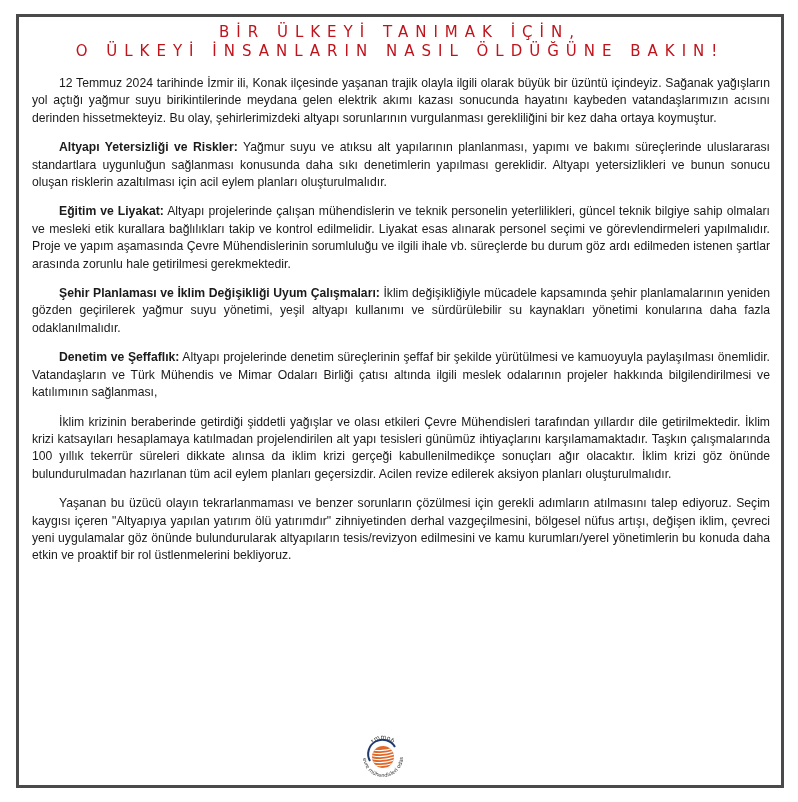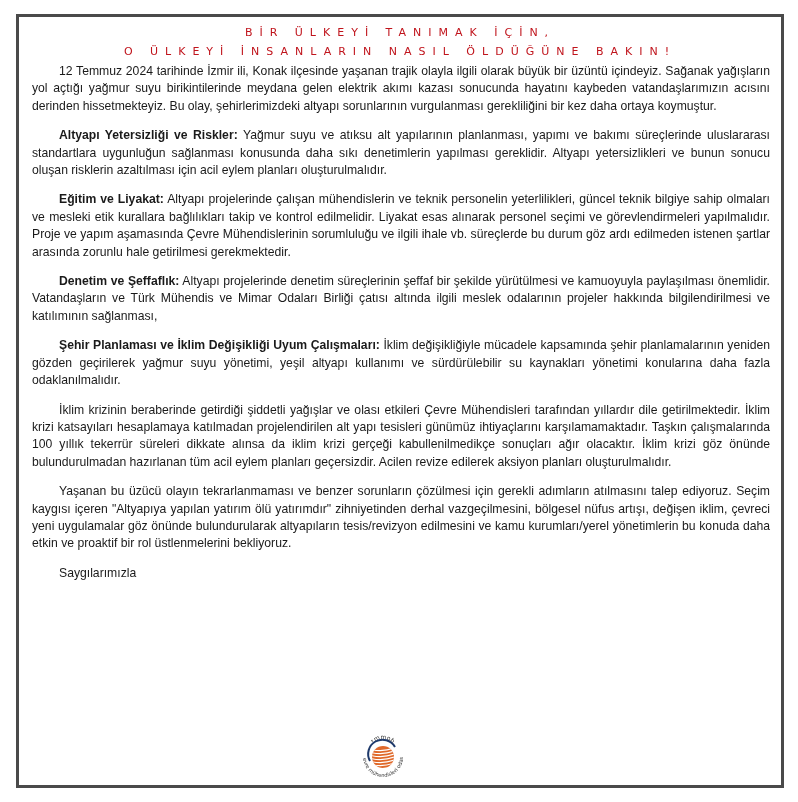--- a/index.html
+++ b/index.html
@@ -9,30 +9,30 @@
       left: 16px; top: 14px;
       width: 762px; height: 768px;
       border: 3px solid #4a4a4a;
       box-sizing: content-box;
       background: #fff;
     }
     .title {
       text-align: center;
       color: #c0141c;
       font-family: "DejaVu Sans", sans-serif;
-      font-size: 11px;
+      font-size: 15px;
       letter-spacing: 7px;
       line-height: 19px;
       margin-top: 6px;
       font-weight: normal;
     }
     .title div { white-space: nowrap; }
     .body {
       position: absolute;
-      left: 13px; top: 46px;
+      left: 13px; top: 58px;
       width: 738px;
       font-family: "Liberation Sans", sans-serif;
       font-size: 12.2px;
       line-height: 17.4px;
       color: #1a1a1a;
       text-align: justify;
     }
     .body p { margin: 0; }
     .ind { text-indent: 27px; }
     .sp { margin-top: 12px !important; }
@@ -49,25 +49,24 @@
 <div class="frame">
   <div class="title">
     <div>BİR ÜLKEYİ TANIMAK İÇİN,</div>
     <div>O ÜLKEYİ İNSANLARIN NASIL ÖLDÜĞÜNE BAKIN!</div>
   </div>
 
   <div class="body">
     <p class="ind">12 Temmuz 2024 tarihinde İzmir ili, Konak ilçesinde yaşanan trajik olayla ilgili olarak büyük bir üzüntü içindeyiz. Sağanak yağışların yol açtığı yağmur suyu birikintilerinde meydana gelen elektrik akımı kazası sonucunda hayatını kaybeden vatandaşlarımızın acısını derinden hissetmekteyiz. Bu olay, şehirlerimizdeki altyapı sorunlarının vurgulanması gerekliliğini bir kez daha ortaya koymuştur.</p>
     <p class="ind sp"><b>Altyapı Yetersizliği ve Riskler:</b><span> Yağmur suyu ve atıksu alt yapılarının planlanması, yapımı ve bakımı süreçlerinde uluslararası standartlara uygunluğun sağlanması konusunda daha sıkı denetimlerin yapılması gereklidir. Altyapı yetersizlikleri ve bunun sonucu oluşan risklerin azaltılması için acil eylem planları oluşturulmalıdır.</span></p>
     <p class="ind sp"><b>Eğitim ve Liyakat:</b><span> Altyapı projelerinde çalışan mühendislerin ve teknik personelin yeterlilikleri, güncel teknik bilgiye sahip olmaları ve mesleki etik kurallara bağlılıkları takip ve kontrol edilmelidir.  Liyakat esas alınarak personel seçimi ve görevlendirmeleri yapılmalıdır. Proje ve yapım aşamasında Çevre Mühendislerinin sorumluluğu ve ilgili ihale vb. süreçlerde bu durum göz ardı edilmeden istenen şartlar arasında zorunlu hale getirilmesi gerekmektedir.</span></p>
+    <p class="ind sp"><b>Şehir Planlaması ve İklim Değişikliği Uyum Çalışmaları:</b><span> İklim değişikliğiyle mücadele kapsamında şehir planlamalarının yeniden gözden geçirilerek yağmur suyu yönetimi, yeşil altyapı kullanımı ve sürdürülebilir su kaynakları yönetimi konularına daha fazla odaklanılmalıdır.</span></p>
     <p class="ind sp"><b>Denetim ve Şeffaflık:</b><span> Altyapı projelerinde denetim süreçlerinin şeffaf bir şekilde yürütülmesi ve kamuoyuyla paylaşılması önemlidir. Vatandaşların ve Türk Mühendis ve Mimar Odaları Birliği çatısı altında ilgili meslek odalarının projeler hakkında bilgilendirilmesi ve katılımının sağlanması,</span></p>
-    <p class="ind sp"><b>Şehir Planlaması ve İklim Değişikliği Uyum Çalışmaları:</b><span> İklim değişikliğiyle mücadele kapsamında şehir planlamalarının yeniden gözden geçirilerek yağmur suyu yönetimi, yeşil altyapı kullanımı ve sürdürülebilir su kaynakları yönetimi konularına daha fazla odaklanılmalıdır.</span></p>
     <p class="ind sp">İklim krizinin beraberinde getirdiği şiddetli yağışlar ve olası etkileri Çevre Mühendisleri tarafından yıllardır dile getirilmektedir. İklim krizi katsayıları hesaplamaya katılmadan projelendirilen alt yapı tesisleri günümüz ihtiyaçlarını karşılamamaktadır. Taşkın çalışmalarında 100 yıllık tekerrür süreleri dikkate alınsa da iklim krizi gerçeği kabullenilmedikçe sonuçları ağır olacaktır. İklim krizi göz önünde bulundurulmadan hazırlanan tüm acil eylem planları geçersizdir. Acilen revize edilerek aksiyon planları oluşturulmalıdır.</p>
     <p class="ind sp">Yaşanan bu üzücü olayın tekrarlanmaması ve benzer sorunların çözülmesi için gerekli adımların atılmasını talep ediyoruz. Seçim kaygısı içeren "Altyapıya yapılan yatırım ölü yatırımdır" zihniyetinden derhal vazgeçilmesini, bölgesel nüfus artışı, değişen iklim, çevreci yeni uygulamalar göz önünde bulundurularak altyapıların tesis/revizyon edilmesini ve kamu kurumları/yerel yönetimlerin bu konuda daha etkin ve proaktif bir rol üstlenmelerini bekliyoruz.</p>
-    <p class="ind sp">Saygılarımızla</p>
   </div>
 </div>
 
 <div class="logo">
   <svg width="56" height="56" viewBox="0 0 56 56">
     <defs>
       <path id="arcTop" d="M16,24 A12,12 0 0 1 40,24"></path>
       <path id="arcBot" d="M8,30 A20,20 0 0 0 48,30"></path>
       <clipPath id="ball">
           <circle cx="28" cy="30" r="11"></circle>

